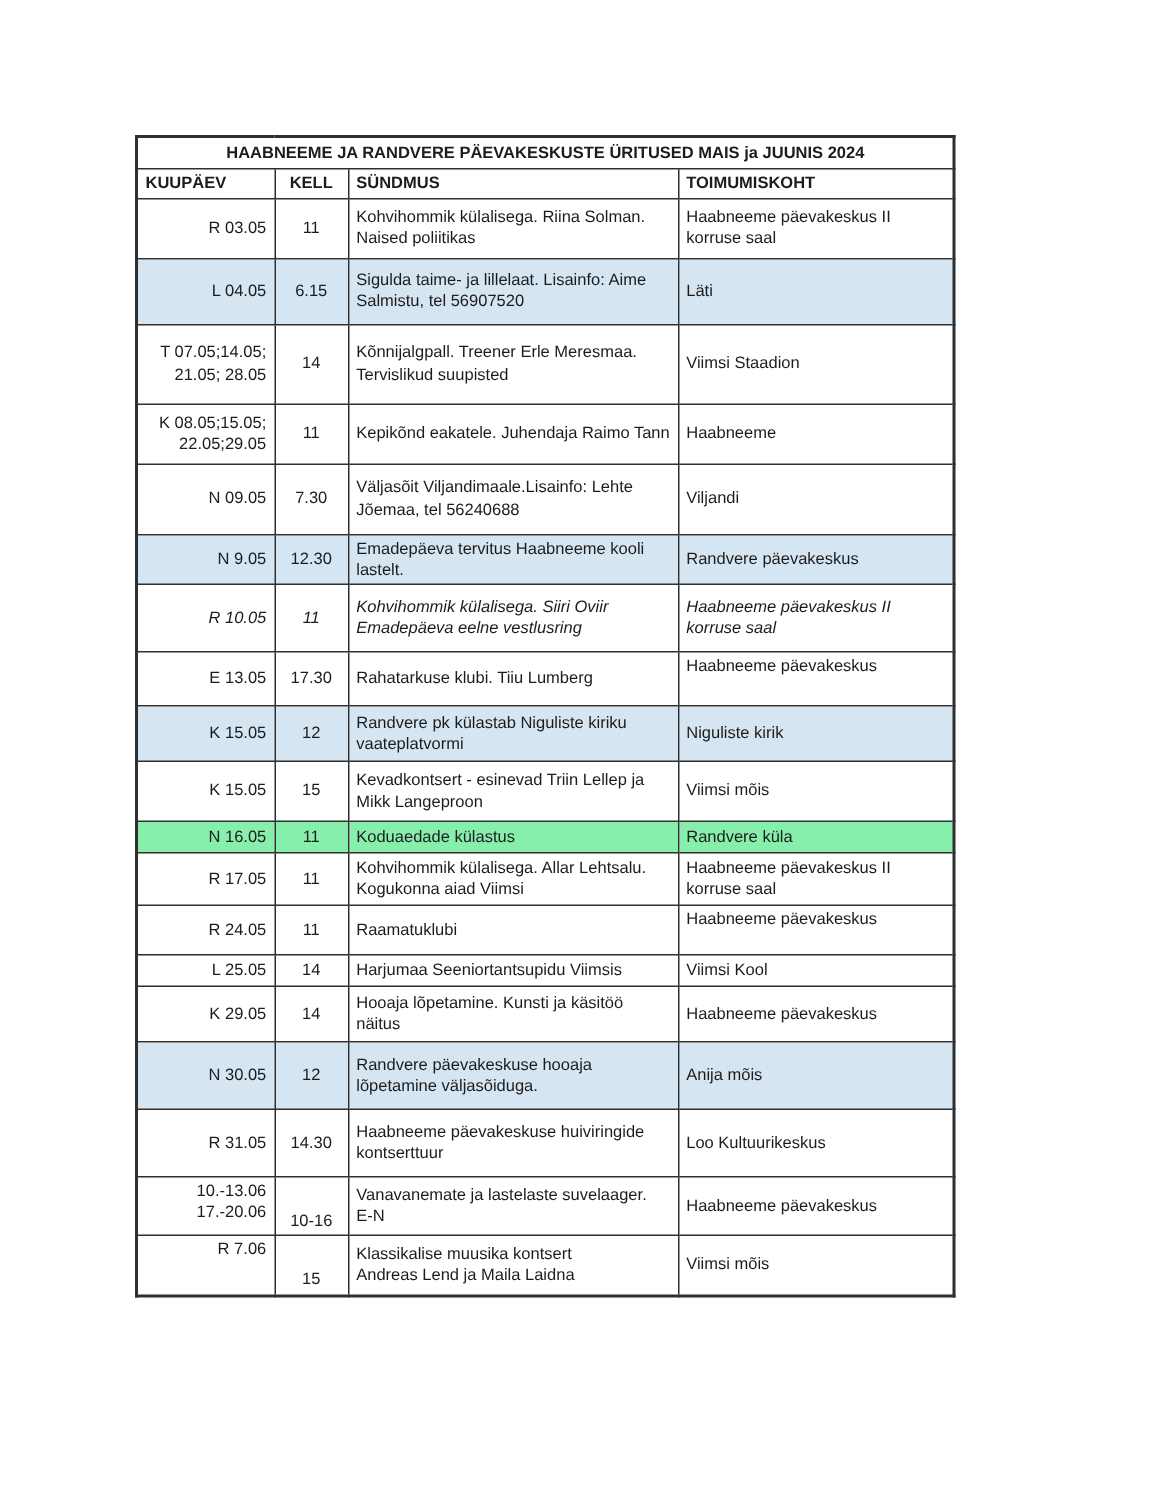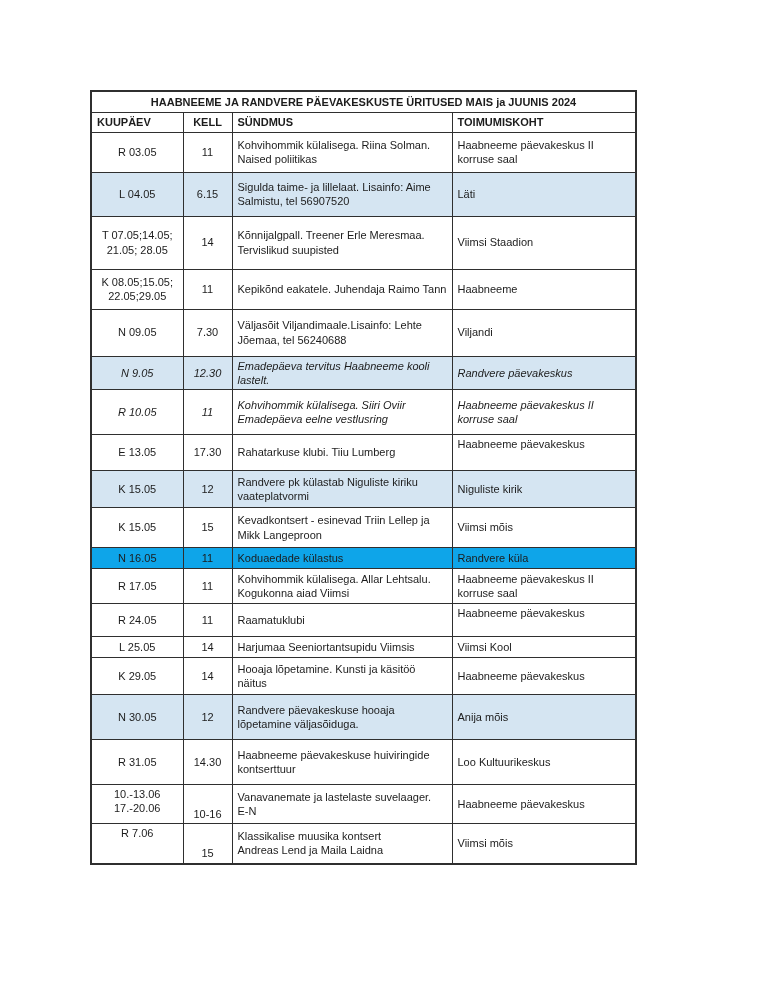--- a/index.html
+++ b/index.html
@@ -40,21 +40,21 @@
     white-space: nowrap;
   }
   tr.header-row th {
     height: 20px;
     text-align: left;
     font-weight: bold;
     padding: 1px 5px;
     margin-left: 11px;
   }
   tr.header-row th.c-time { text-align: center; }
-  td.c-date { text-align: center; white-space: pre-line; }
+  td.c-date { text-align: right; white-space: pre-line; }
   td.c-time { text-align: center; white-space: pre-line; }
   td.c-event { text-align: left; white-space: pre-line; padding-left: 6px; }
   td.c-loc { text-align: left; white-space: pre-line; padding-left: 6px; }
 </style>
 </head>
 <body>
 
 <div class="page">
   <table class="events">
     <colgroup>
@@ -98,21 +98,21 @@
     <td class="c-time">11</td>
     <td class="c-event">Kepikõnd eakatele. Juhendaja Raimo Tann</td>
     <td class="c-loc">Haabneeme</td>
   </tr>
         <tr style="height: 47px;">
     <td class="c-date">N 09.05</td>
     <td class="c-time">7.30</td>
     <td class="c-event">Väljasõit Viljandimaale.Lisainfo: Lehte Jõemaa, tel 56240688</td>
     <td class="c-loc">Viljandi</td>
   </tr>
-        <tr style="height: 25px; background: rgb(213, 229, 242); font-style: italic;">
+        <tr style="height: 25px; background: rgb(213, 229, 242);">
     <td class="c-date">N 9.05</td>
     <td class="c-time">12.30</td>
     <td class="c-event">Emadepäeva tervitus Haabneeme kooli lastelt.</td>
     <td class="c-loc">Randvere päevakeskus</td>
   </tr>
         <tr style="height: 45px; font-style: italic;">
     <td class="c-date">R 10.05</td>
     <td class="c-time">11</td>
     <td class="c-event">Kohvihommik külalisega. Siiri Oviir Emadepäeva eelne vestlusring</td>
     <td class="c-loc">Haabneeme päevakeskus II korruse saal</td>
@@ -128,21 +128,21 @@
     <td class="c-time">12</td>
     <td class="c-event">Randvere pk külastab Niguliste kiriku vaateplatvormi</td>
     <td class="c-loc">Niguliste kirik</td>
   </tr>
         <tr style="height: 40px;">
     <td class="c-date">K 15.05</td>
     <td class="c-time">15</td>
     <td class="c-event">Kevadkontsert - esinevad Triin Lellep ja Mikk Langeproon</td>
     <td class="c-loc">Viimsi mõis</td>
   </tr>
-        <tr style="height: 21px; background: #0ea5e9;">
+        <tr style="height: 21px; background: #86efac;">
     <td class="c-date">N 16.05</td>
     <td class="c-time">11</td>
     <td class="c-event">Koduaedade külastus</td>
     <td class="c-loc">Randvere küla</td>
   </tr>
         <tr style="height: 35px;">
     <td class="c-date">R 17.05</td>
     <td class="c-time">11</td>
     <td class="c-event">Kohvihommik külalisega. Allar Lehtsalu. Kogukonna aiad Viimsi</td>
     <td class="c-loc">Haabneeme päevakeskus II korruse saal</td>

